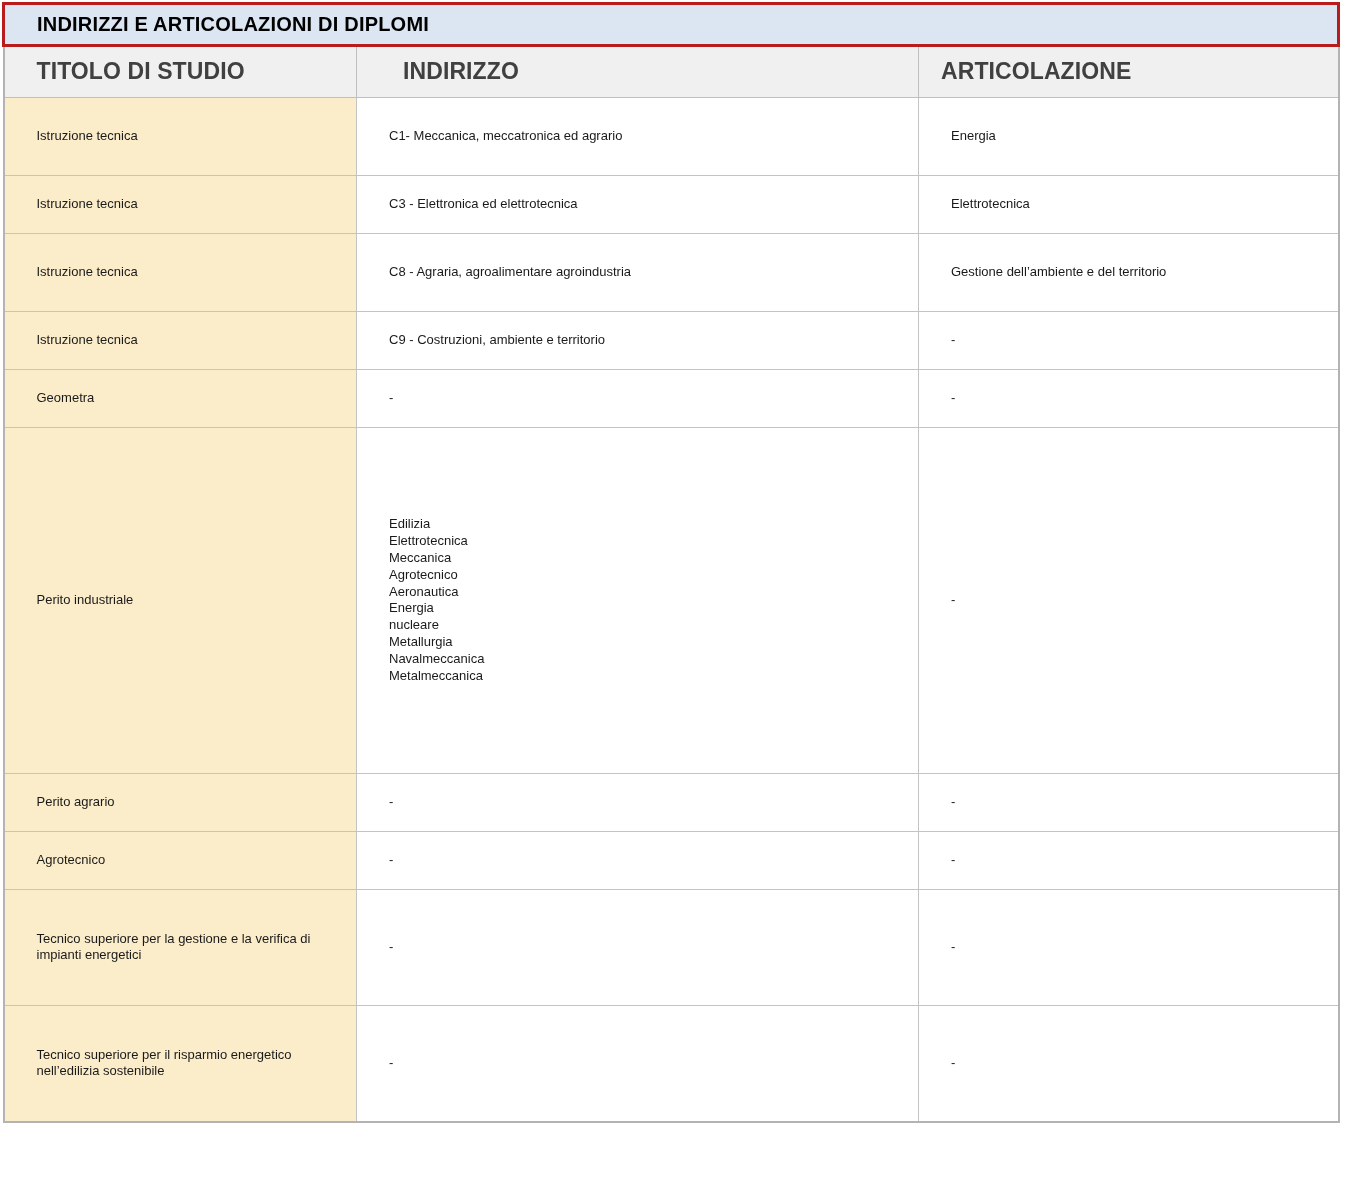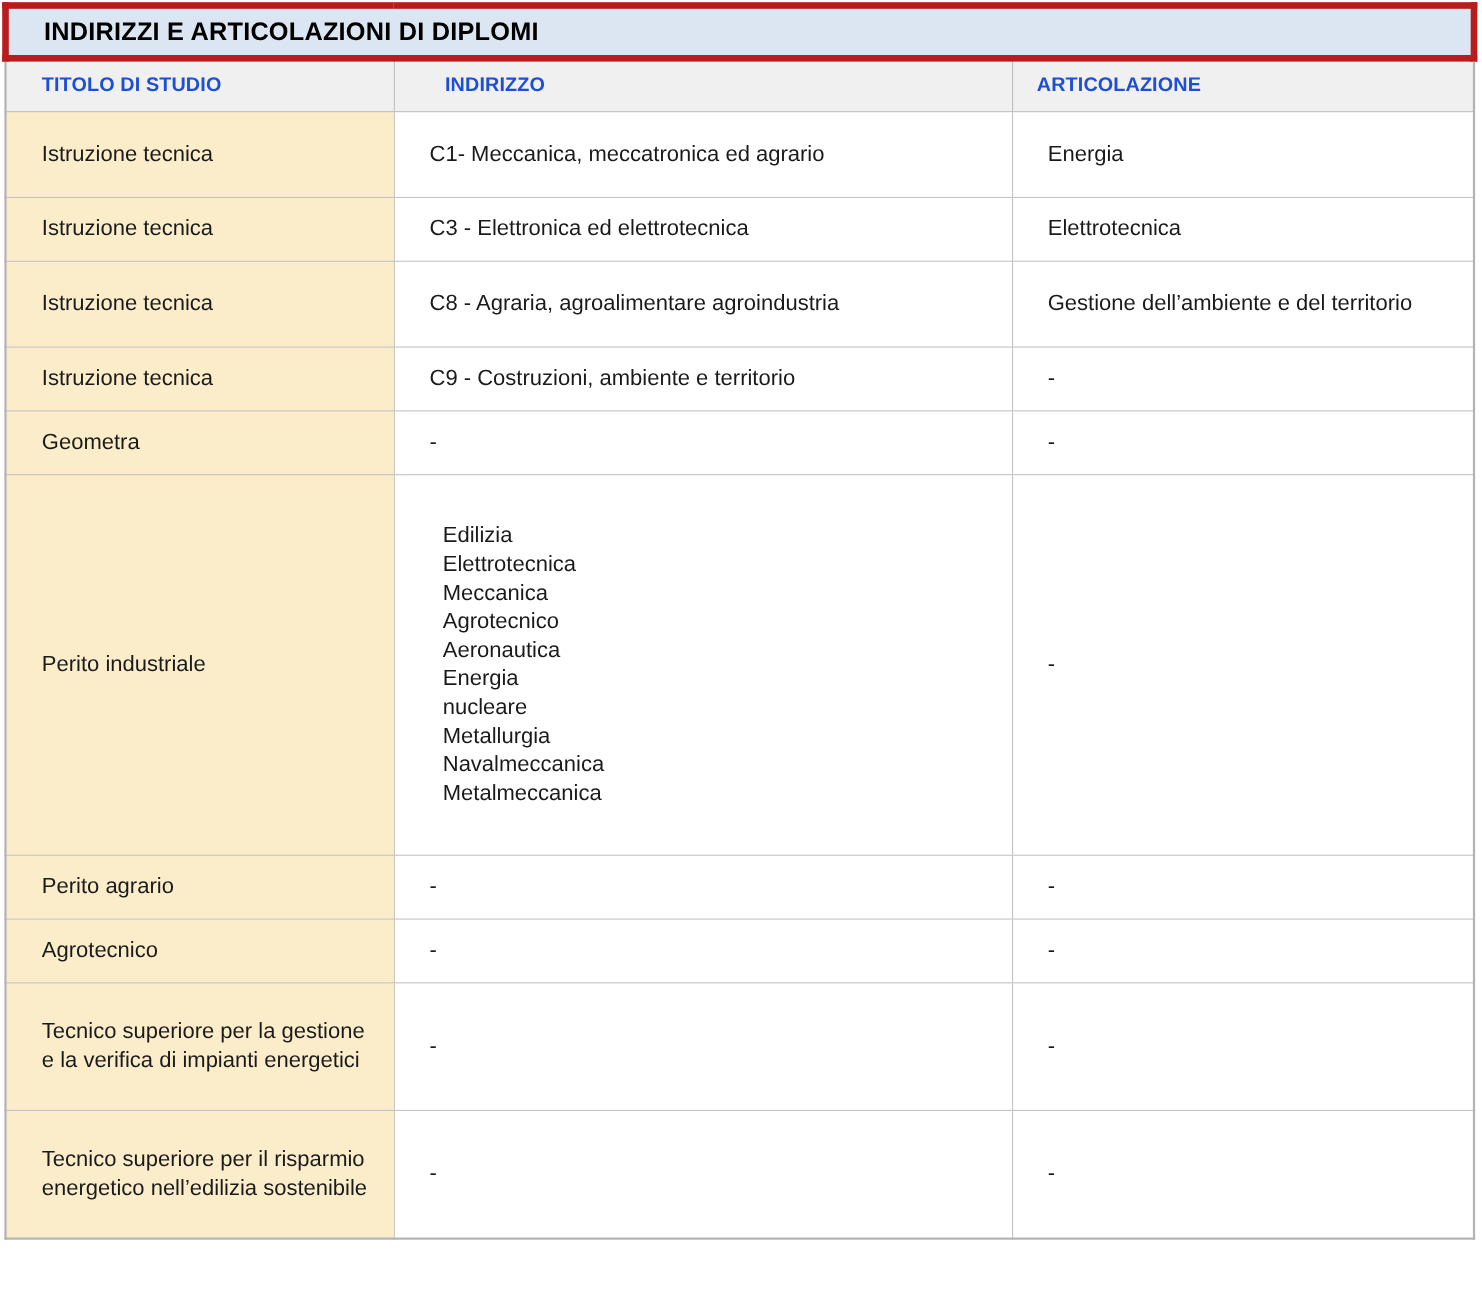--- a/index.html
+++ b/index.html
@@ -29,51 +29,51 @@
     border: 2px solid #b3b3b3;
   }
 
   table.diplomi col.c-titolo { width: 353px; }
   table.diplomi col.c-indirizzo { width: 562px; }
   table.diplomi col.c-articolazione { width: 420px; }
 
   
   tr.title-row td {
     background: #dce6f2;
-    border: 6px solid #b91c1c;
+    border: 3px solid #b91c1c;
     padding: 8px 0 9px 32px;
-    font-size: 23px;
+    font-size: 20px;
     font-weight: bold;
     letter-spacing: 0.2px;
     color: #000000;
     font-family: "Liberation Sans", sans-serif;
     line-height: 1.1;
     vertical-align: middle;
   }
 
   
   tr.header-row th {
     background: #f0f0f0;
     border: 1px solid #bfbfbf;
-    font-size: 18px;
+    font-size: 23px;
     font-weight: bold;
-    color: #1d4ed8;
+    color: #404040;
     text-align: left;
     vertical-align: middle;
     padding: 11px 10px 13px 32px;
     line-height: 1.15;
     letter-spacing: 0.1px;
   }
   tr.header-row th.h-indirizzo { padding-left: 46px; }
   tr.header-row th.h-articolazione { padding-left: 22px; }
 
   
   table.diplomi td.cell {
     border: 1px solid #c4c4c4;
-    font-size: 20px;
+    font-size: 13px;
     color: #1a1a1a;
     vertical-align: middle;
     line-height: 1.30;
     padding: 7px 10px 8px 32px;
     word-wrap: break-word;
   }
 
   td.col-titolo {
     background: #fcedca;
     padding-left: 32px;
@@ -97,21 +97,21 @@
   tr.tall td.col-articolazione {
     vertical-align: middle;
   }
 
   
   td.list-cell {
     vertical-align: top;
     padding-top: 13px;
     line-height: 1.55;
   }
-  td.list-cell .list-line { display: block; white-space: nowrap; margin-left: 12px; }
+  td.list-cell .list-line { display: block; white-space: nowrap; }
 
   
   tr.r-h80  td { height: 62px; }
   tr.r-h56  td { height: 42px; }
   tr.r-h345 td { height: 330px; }
   tr.r-h140 td { height: 124px; }
   tr.r-h115 td { height: 100px; }
 </style>
 </head>
 <body>

